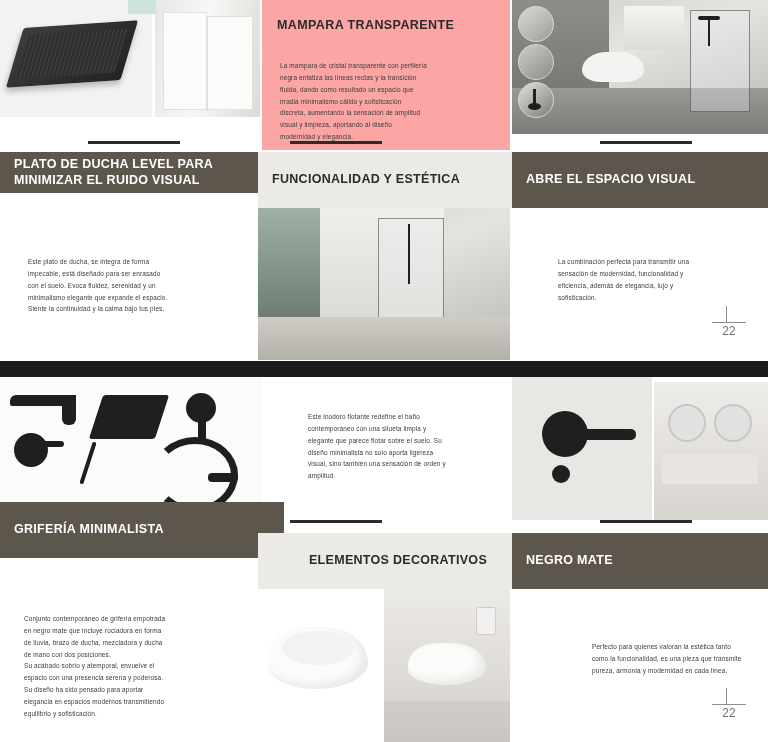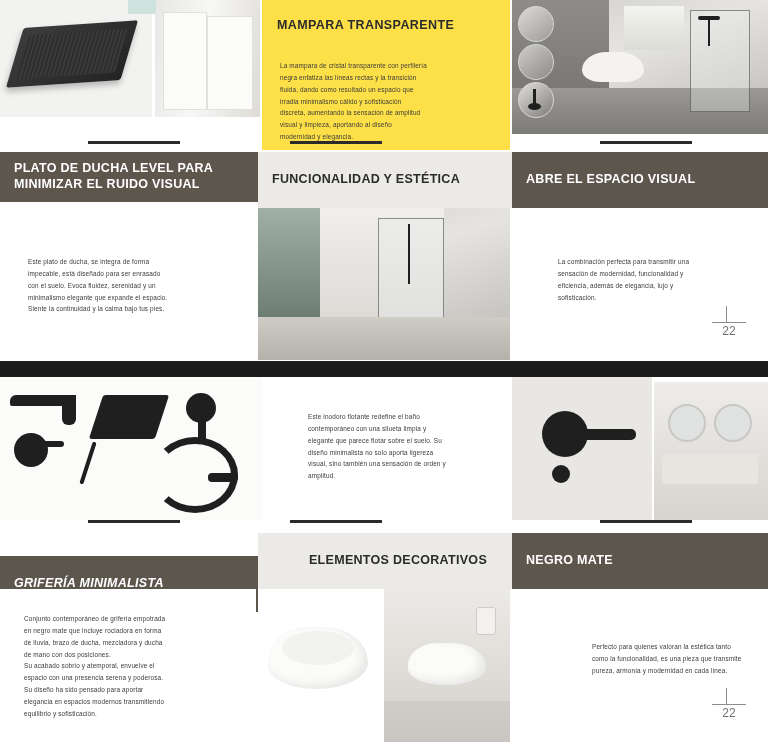--- a/index.html
+++ b/index.html
@@ -96,21 +96,21 @@
   <div class="photo tray-wrap" style="left:0;top:0;width:152px;height:117px;">
     <div class="tray"></div>
   </div>
 
   <div class="photo glass" style="left:155px;top:0;width:105px;height:117px;">
     <div class="pane" style="left:8px;top:12px;width:42px;height:96px;"></div>
     <div class="pane" style="left:52px;top:16px;width:44px;height:92px;"></div>
   </div>
   <div class="photo" style="left:128px;top:0;width:28px;height:14px;background:#cfe3de;"></div>
 
-  <div class="band" style="left:262px;top:0;width:248px;height:150px;background:#fde047;">
+  <div class="band" style="left:262px;top:0;width:248px;height:150px;background:#fca5a5;">
     <div style="position:absolute;left:15px;top:18px;width:220px;font-weight:bold;font-size:12.5px;color:#2b2b2b;letter-spacing:.4px;">MAMPARA TRANSPARENTE</div>
     <div class="body-text" style="position:absolute;left:18px;top:60px;width:148px;white-space:pre-line;">La mampara de cristal transparente con perfilería negra enfatiza las líneas rectas y la transición fluida, dando como resultado un espacio que irradia minimalismo cálido y sofisticación discreta, aumentando la sensación de amplitud visual y limpieza, aportando al diseño modernidad y elegancia.</div>
   </div>
 
   <div class="photo room" style="left:512px;top:0;width:256px;height:134px;">
     <div class="wallL"></div>
     <div class="floor"></div>
     <div class="win" style="left:112px;top:6px;width:60px;height:44px;"></div>
     <div class="tub" style="left:70px;top:52px;width:62px;height:30px;"></div>
     <div class="glasspanel" style="left:178px;top:10px;width:58px;height:100px;"></div>
@@ -121,21 +121,21 @@
   <div class="circ" style="left:518px;top:44px;width:34px;height:34px;background:linear-gradient(140deg,#cfcdc9,#8d8b88);"></div>
   <div class="circ" style="left:518px;top:82px;width:34px;height:34px;background:linear-gradient(140deg,#e2e0dc,#7e7c79);">
     <div class="fx" style="left:14px;top:6px;width:3px;height:16px;"></div>
     <div class="fx round" style="left:9px;top:20px;width:13px;height:7px;"></div>
   </div>
 
   <div class="rule" style="left:88px;top:141px;width:92px;"></div>
   <div class="rule" style="left:290px;top:141px;width:92px;"></div>
   <div class="rule" style="left:600px;top:141px;width:92px;"></div>
 
-  <div class="band hdr hdr-dark" style="left:0;top:152px;width:256px;height:50px;">
+  <div class="band hdr hdr-dark" style="left:0;top:152px;width:256px;height:41px;">
     <span>PLATO DE DUCHA LEVEL PARA MINIMIZAR EL RUIDO VISUAL</span>
   </div>
   <div class="band hdr hdr-light" style="left:258px;top:152px;width:252px;height:56px;text-align:center;">
     <span>FUNCIONALIDAD Y ESTÉTICA</span>
   </div>
   <div class="band hdr hdr-dark" style="left:512px;top:152px;width:256px;height:56px;">
     <span>ABRE EL ESPACIO VISUAL</span>
   </div>
 
   <div class="band" style="left:0;top:208px;width:256px;height:152px;background:#ffffff;">
@@ -188,21 +188,21 @@
   <div class="photo" style="left:654px;top:382px;width:114px;height:138px;background:linear-gradient(180deg,#efedea,#d7d4cf);">
     <div class="mirror" style="left:14px;top:22px;width:34px;height:34px;"></div>
     <div class="mirror" style="left:60px;top:22px;width:34px;height:34px;"></div>
     <div class="vanity" style="left:8px;top:72px;width:96px;height:30px;border-radius:2px;"></div>
   </div>
 
   <div class="rule" style="left:88px;top:520px;width:92px;"></div>
   <div class="rule" style="left:290px;top:520px;width:92px;"></div>
   <div class="rule" style="left:600px;top:520px;width:92px;"></div>
 
-  <div class="band hdr hdr-dark" style="left:0;top:556px;width:256px;height:56px;font-style:italic;">
+  <div class="band hdr hdr-dark" style="left:0;top:502px;width:256px;height:56px;">
     <span>GRIFERÍA MINIMALISTA</span>
   </div>
   <div class="band hdr hdr-light" style="left:258px;top:533px;width:252px;height:56px;justify-content:center;">
     <span>ELEMENTOS DECORATIVOS</span>
   </div>
   <div class="band hdr hdr-dark" style="left:512px;top:533px;width:256px;height:56px;">
     <span>NEGRO MATE</span>
   </div>
 
   <div class="band" style="left:0;top:589px;width:256px;height:153px;background:#ffffff;">

